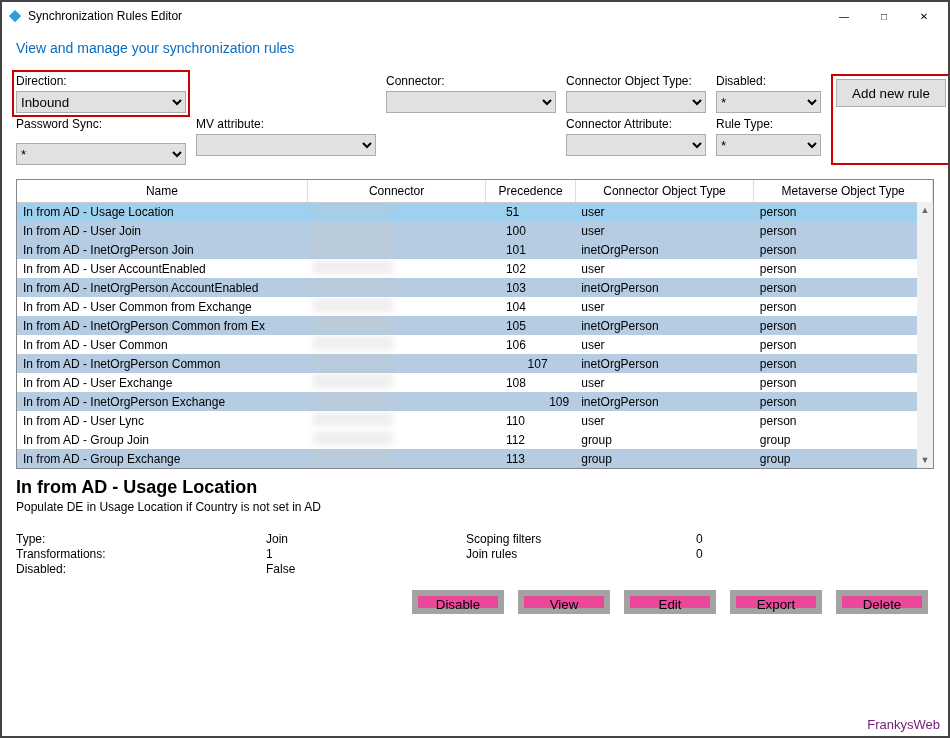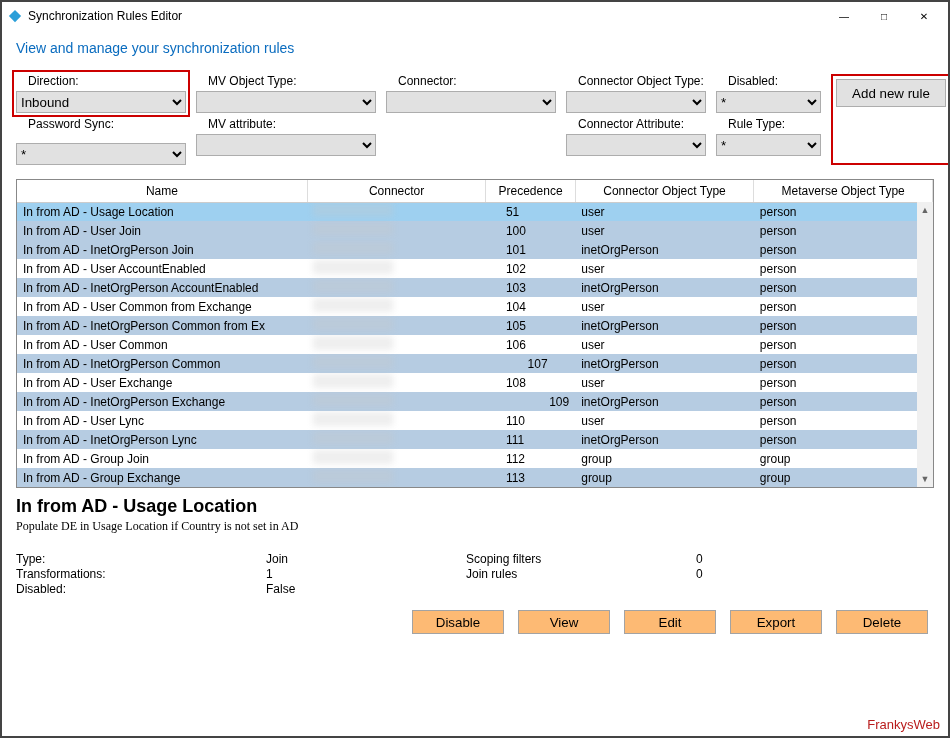--- a/index.html
+++ b/index.html
@@ -5,42 +5,42 @@
 * { box-sizing: border-box; font-family: "Segoe UI", Tahoma, sans-serif; }
 body { margin: 0; background: #fff; font-size: 12px; color: #000; border: 2px solid #444; width: 950px; height: 738px; position: relative; overflow: hidden; }
 .titlebar { height: 28px; display: flex; align-items: center; padding: 0 4px 0 6px; }
 .titlebar .app-icon { width: 14px; height: 14px; margin-right: 6px; }
 .titlebar .title { flex: 1; font-size: 12px; }
 .titlebar .win-btn { width: 40px; height: 26px; display: flex; align-items: center; justify-content: center; cursor: pointer; font-family: "Segoe MDL2 Assets", sans-serif; font-size: 10px; }
 .content { padding: 6px 14px; }
 h1.page-title { font-size: 14px; font-weight: 400; color: #0a6cbf; margin: 4px 0 18px 0; }
 .filters { display: grid; grid-template-columns: 170px 180px 170px 140px 105px 120px; column-gap: 10px; row-gap: 4px; }
 .filter-group { display: flex; flex-direction: column; }
-.filter-group label { font-size: 12px; margin-bottom: 3px; margin-left: 12px; }
+.filter-group label { font-size: 12px; margin-bottom: 3px; }
 .filter-group select { height: 22px; background:#e1e1e1; border:1px solid #adadad;}
 .highlight-red { border: 2px solid #c00; padding: 2px; margin: -4px; }
 .add-btn-container { grid-column: 6; grid-row: 1 / span 2; display: flex; }
 .add-btn { width: 100%; height: 28px; background: #e1e1e1; border: 1px solid #adadad; cursor: pointer; }
 .add-highlight { border: 2px solid #c00; padding: 3px; }
 .table-wrap { margin-top: 14px; border: 1px solid #888; position: relative; }
 table.rules { width: 100%; border-collapse: collapse; table-layout: fixed; }
 table.rules th { background: #fff; font-weight: 400; height: 22px; border-right: 1px solid #ddd; border-bottom: 1px solid #ccc; padding: 0 6px; text-align: center; font-size:12px;}
 table.rules td { height: 19px; padding: 0 6px; font-size: 12px; white-space: nowrap; overflow: hidden; }
 tr.row-alt { background: #b6cce2; }
 tr.row-sel { background: #9ed0f0; }
 tr:not(.row-alt):not(.row-sel){ background:#fff;}
 .scrollbar-v { position: absolute; right: 0; top: 22px; bottom: 0; width: 16px; background: #f0f0f0; }
 .scrollbar-v .arrow { height: 16px; text-align: center; font-size: 9px; color:#666; line-height:16px;}
 .details { margin-top: 8px; }
 .details h2 { font-size: 18px; font-weight: 700; margin: 2px 0; }
-.details .desc { font-size: 12px; margin-bottom: 18px; font-family: Liberation Serif, serif; }
+.details .desc { font-size: 12px; margin-bottom: 18px; }
 .details-grid { display: grid; grid-template-columns: 250px 200px 230px 100px; row-gap: 1px; font-size: 12px; }
 .action-row { display: flex; gap: 14px; justify-content: flex-end; margin-top: 14px; padding-right: 6px;}
-.action-row button { width: 92px; height: 24px; background: #fdba74; border: 1px solid #a3a3a3; cursor: pointer; }
-.watermark { position: absolute; right: 8px; bottom: 4px; color: #b91c1c; font-size: 13px; }
+.action-row button { width: 92px; height: 24px; background: #ec4899; border: 6px solid #a3a3a3; cursor: pointer; }
+.watermark { position: absolute; right: 8px; bottom: 4px; color: #701a75; font-size: 13px; }
 .blur-cell { filter: blur(3px); color: #999; background: rgba(200,200,200,0.3); display:inline-block; width:80px; height:14px;}
 col.c-name{width:260px;} col.c-conn{width:160px;} col.c-prec{width:80px;} col.c-cot{width:160px;} col.c-mot{width:160px;}
 </style>
 </head>
 <body>
 
 <div class="titlebar">
   <span class="app-icon">
     <svg viewBox="0 0 16 16">
         <polygon points="8,1 15,8 8,15 1,8" fill="#2b9fd9"></polygon>
@@ -52,24 +52,20 @@
   <div class="win-btn">✕</div>
 </div>
 
 <div class="content">
   <h1 class="page-title">View and manage your synchronization rules</h1>
 
   <div class="filters">
     <div class="filter-group highlight-red" style="grid-column:1;grid-row:1;">
       <label>Direction:</label>
       <select><option>Inbound</option></select>
-    </div>
-    <div class="filter-group" style="grid-column:2;grid-row:1;">
-      <label>MV Object Type:</label>
-      <select><option></option></select>
     </div>
     <div class="filter-group" style="grid-column:3;grid-row:1;">
       <label>Connector:</label>
       <select><option></option></select>
     </div>
     <div class="filter-group" style="grid-column:4;grid-row:1;">
       <label>Connector Object Type:</label>
       <select><option></option></select>
     </div>
     <div class="filter-group" style="grid-column:5;grid-row:1;">
@@ -195,27 +191,20 @@
             <td>inetOrgPerson</td>
             <td>person</td>
           </tr>
           <tr class="">
             <td>In from AD - User Lync</td>
             <td><span class="blur-cell"></span></td>
             <td style="text-align:left;padding-left:20px;">110</td>
             <td>user</td>
             <td>person</td>
           </tr>
-          <tr class="row-alt">
-            <td>In from AD - InetOrgPerson Lync</td>
-            <td><span class="blur-cell"></span></td>
-            <td style="text-align:left;padding-left:20px;">111</td>
-            <td>inetOrgPerson</td>
-            <td>person</td>
-          </tr>
           <tr class="">
             <td>In from AD - Group Join</td>
             <td><span class="blur-cell"></span></td>
             <td style="text-align:left;padding-left:20px;">112</td>
             <td>group</td>
             <td>group</td>
           </tr>
           <tr class="row-alt">
             <td>In from AD - Group Exchange</td>
             <td><span class="blur-cell"></span></td>

